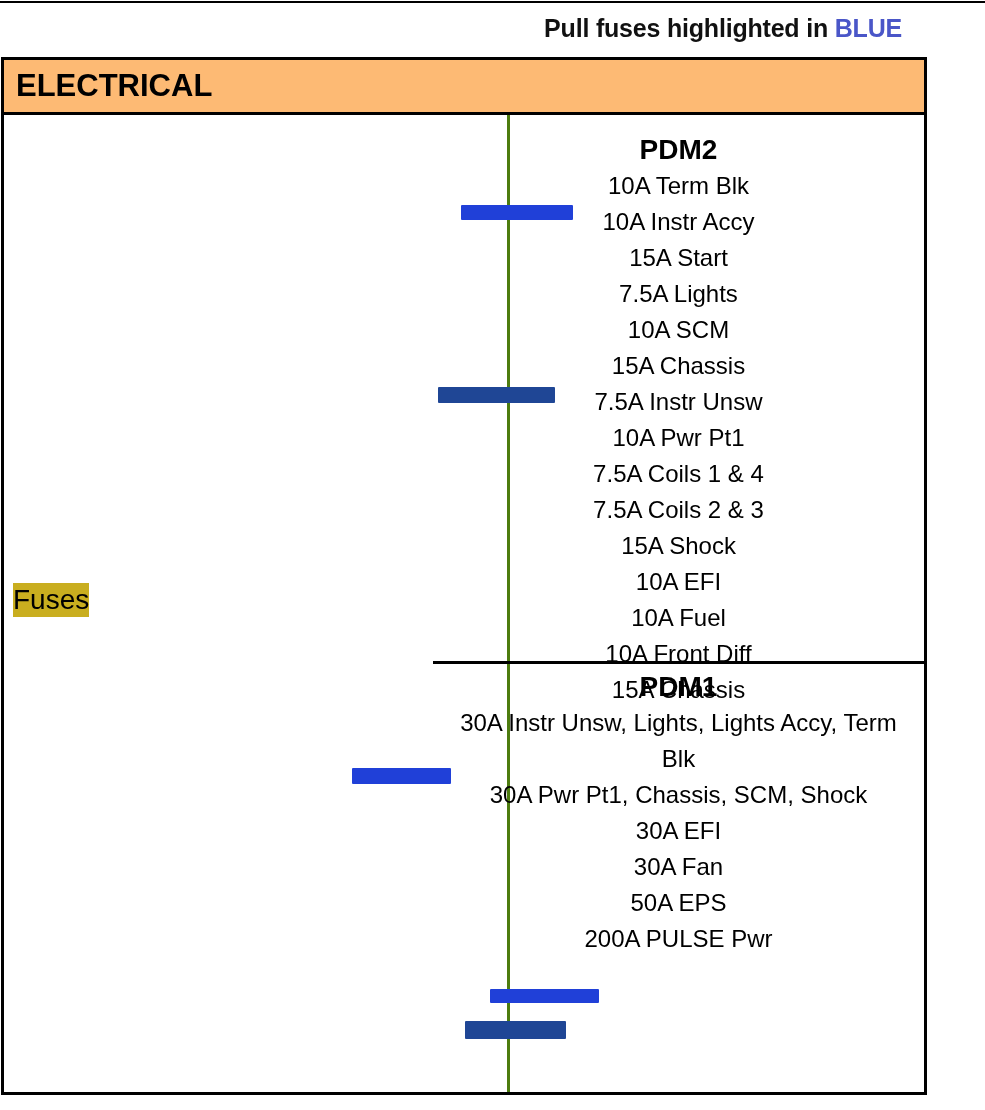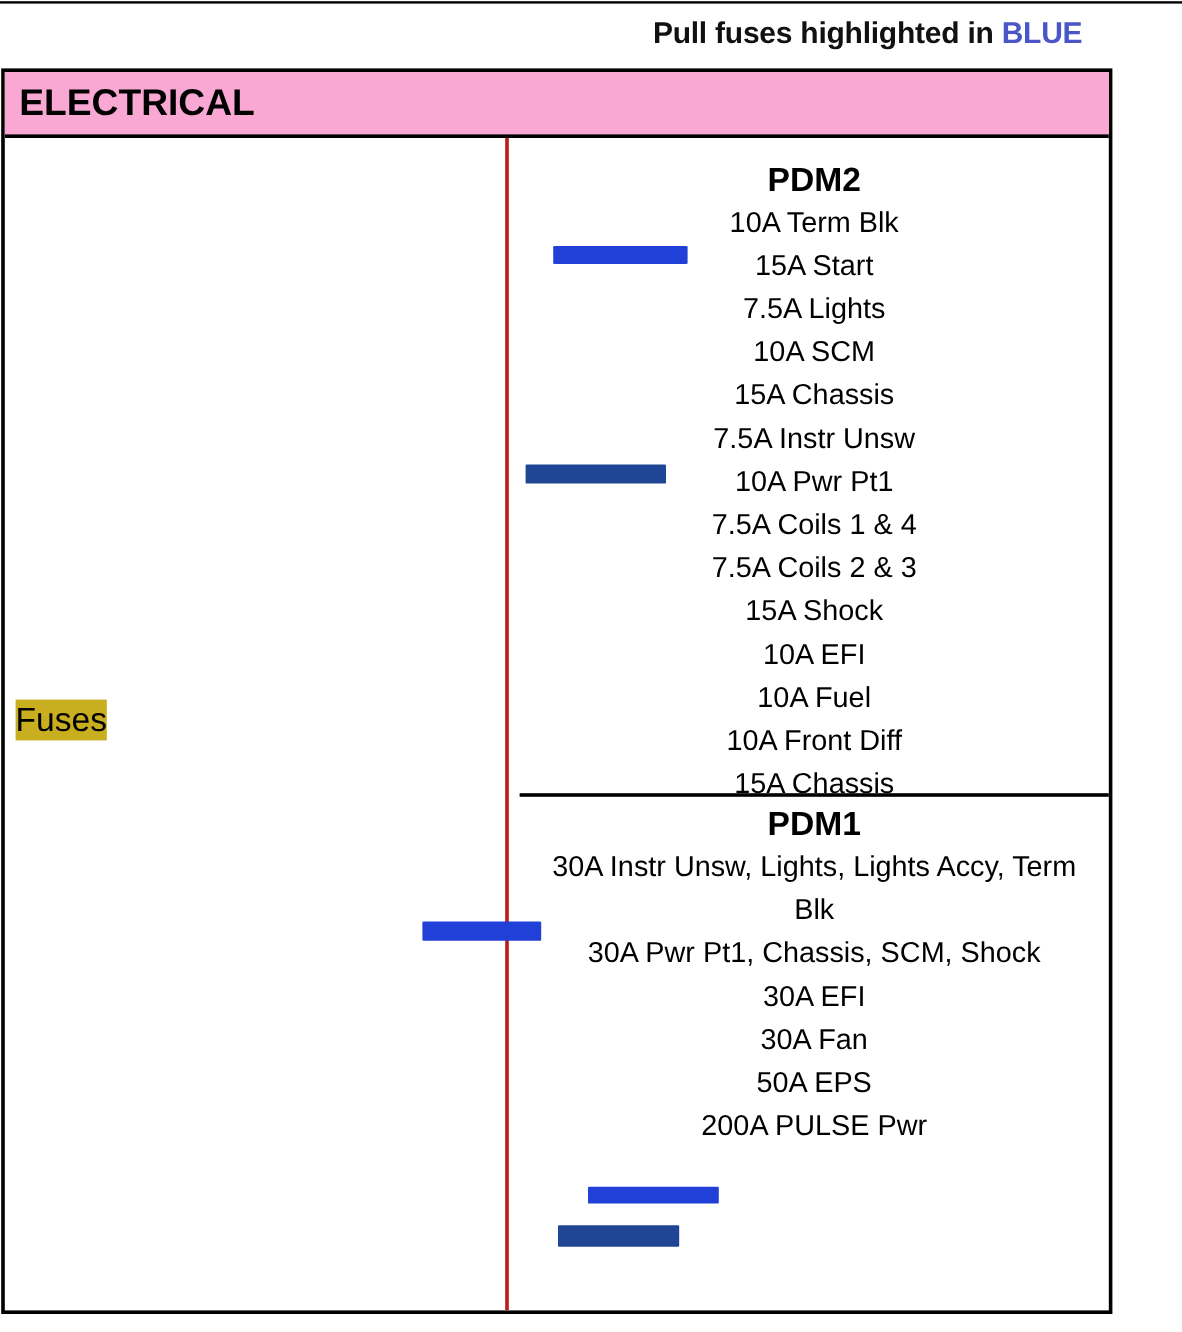--- a/index.html
+++ b/index.html
@@ -54,21 +54,21 @@
     background: #ffffff;
   }
 
   
   .section-header {
     position: absolute;
     left: 0;
     top: 0;
     width: 100%;
     height: 55px;
-    background: #f9a8d4;
+    background: #fdba74;
     border-bottom: 3px solid #000000;
     box-sizing: border-box;
   }
   .section-header-label {
     position: absolute;
     left: 12px;
     top: 8px;
     font-size: 31px;
     font-weight: bold;
     color: #000000;
@@ -81,23 +81,23 @@
     left: 0;
     top: 55px;
     right: 0;
     bottom: 0;
   }
 
   .col-left {
     position: absolute;
     left: 0;
     top: 0;
-    width: 420px;
+    width: 506px;
     height: 100%;
-    border-right: 3px solid #b91c1c;
+    border-right: 3px solid #4d7c0f;
     box-sizing: border-box;
   }
 
   .row-label {
     position: absolute;
     left: 9px;
     top: 471px;
     font-size: 28px;
     color: #000000;
     line-height: 1;
@@ -192,20 +192,21 @@
     <div class="col-left">
       <div class="row-label"><span class="hl">Fuses</span></div>
     </div>
 
     <div class="col-right">
 
       <div class="pdm-block pdm2">
         <div class="pdm-title">PDM2</div>
         <ul class="fuse-list">
           <li class="fuse-item">10A Term Blk</li>
+          <li class="fuse-item">10A Instr Accy</li>
           <li class="fuse-item">15A Start</li>
           <li class="fuse-item">7.5A Lights</li>
           <li class="fuse-item">10A SCM</li>
           <li class="fuse-item">15A Chassis</li>
           <li class="fuse-item">7.5A Instr Unsw</li>
           <li class="fuse-item">10A Pwr Pt1</li>
           <li class="fuse-item">7.5A Coils 1 &amp; 4</li>
           <li class="fuse-item">7.5A Coils 2 &amp; 3</li>
           <li class="fuse-item">15A Shock</li>
           <li class="fuse-item">10A EFI</li>

